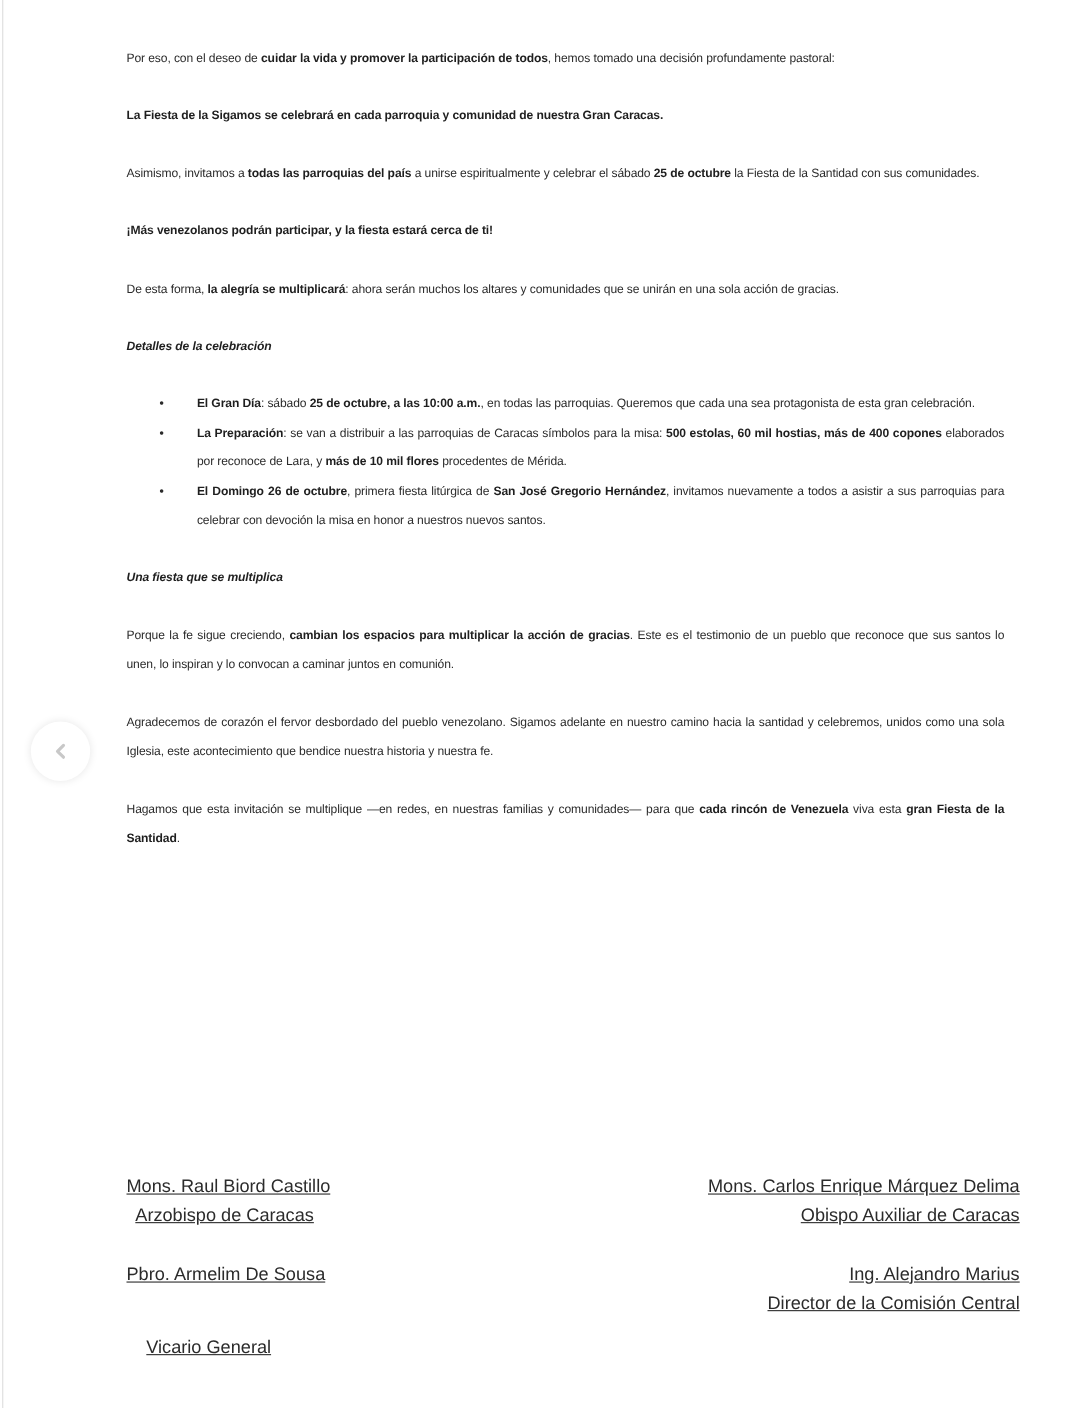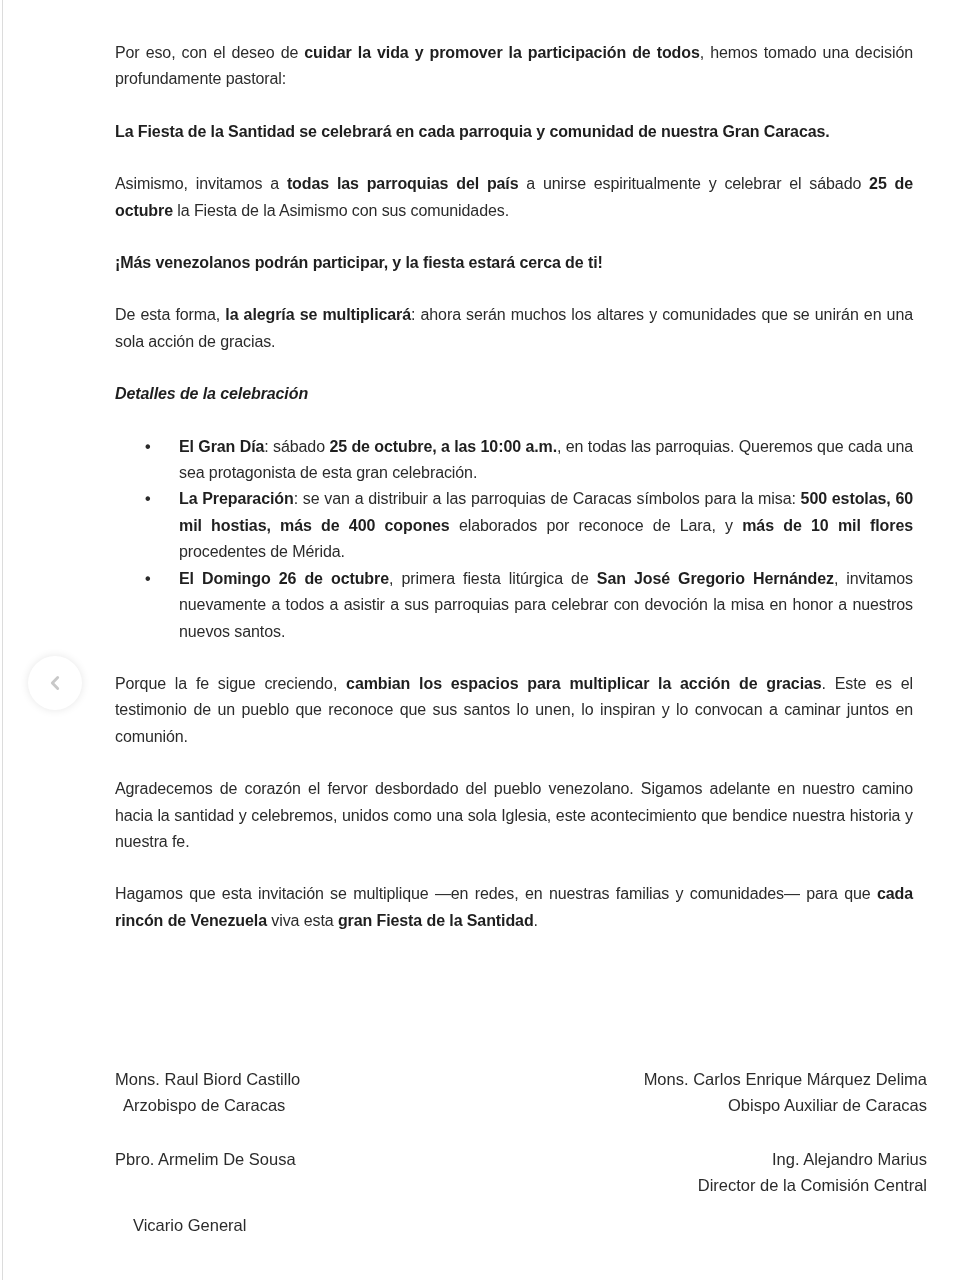--- a/index.html
+++ b/index.html
@@ -4,32 +4,32 @@
 <style>
   html, body { margin:0; padding:0; }
   body {
     width:978px; height:1280px; background:#ffffff; position:relative; overflow:hidden;
     font-family: "Liberation Sans", "DejaVu Sans", sans-serif;
     color:#2b2b2b;
   }
   .left-rule { position:absolute; left:2px; top:0; width:1px; height:1280px; background:#dcdcdc; }
   .page {
     position:absolute; left:115px; top:40px; width:798px;
-    font-size:16px; line-height:26.4px; letter-spacing:-0.1px;
+    font-size:11px; line-height:26.4px; letter-spacing:-0.1px;
   }
   .page p { margin:0 0 26px 0; text-align:justify; }
   .page b { font-weight:bold; color:#1f1f1f; }
   .heading { font-weight:bold; margin:0 0 26px 0; color:#1f1f1f;font-style:italic; }
   ul.details { margin:0 0 26px 0; padding:0 0 0 64px; list-style:none; }
   ul.details li { position:relative; text-align:justify; margin:0; }
   ul.details li .bullet { position:absolute; left:-34px; top:0; font-weight:bold; }
   .sig-block { position:absolute; left:115px; width:798px; font-size:16.5px; line-height:26.4px; }
   .sig-row { position:relative; height:53px; margin-bottom:27px; }
   .sig { position:absolute; top:0; }
-  .sig .role { display:block; }
+  .sig .role { display:block;text-decoration:underline; }
   .sig-left { left:0; }
   .sig-right { left:472px; width:340px; text-align:right; }
   .sig-left .role.a { padding-left:8px; }
   .sig-left .role.b { padding-left:18px;margin-top:40px; }
   .nav-prev {
     position:absolute; left:28px; top:656px; width:54px; height:54px; border-radius:50%;
     background:#ffffff; box-shadow:0 0 8px rgba(0,0,0,0.10);
     display:flex; align-items:center; justify-content:center; cursor:pointer;
   }
   .nav-prev svg { width:18px; height:18px; }
@@ -41,31 +41,32 @@
 
 <div class="nav-prev">
   <svg viewBox="0 0 20 20">
     <path d="M13 4 L7 10 L13 16" fill="none" stroke="#c8c8c8" stroke-width="3.2" stroke-linecap="round" stroke-linejoin="round"></path>
   </svg>
 </div>
 
 <div class="page">
   <div id="intro-paragraphs">
       <p><span>Por eso, con el deseo de </span><b>cuidar la vida y promover la participación de todos</b><span>, hemos tomado una decisión profundamente pastoral:</span></p>
-      <p><b>La Fiesta de la Santidad se celebrará en cada parroquia y comunidad de nuestra Gran Caracas.</b></p>
-      <p><span>Asimismo, invitamos a </span><b>todas las parroquias del país</b><span> a unirse espiritualmente y celebrar el sábado </span><b>25 de octubre</b><span> la Fiesta de la Asimismo con sus comunidades.</span></p>
+      <p><b>La Fiesta de la Sigamos se celebrará en cada parroquia y comunidad de nuestra Gran Caracas.</b></p>
+      <p><span>Asimismo, invitamos a </span><b>todas las parroquias del país</b><span> a unirse espiritualmente y celebrar el sábado </span><b>25 de octubre</b><span> la Fiesta de la Santidad con sus comunidades.</span></p>
       <p><b>¡Más venezolanos podrán participar, y la fiesta estará cerca de ti!</b></p>
       <p><span>De esta forma, </span><b>la alegría se multiplicará</b><span>: ahora serán muchos los altares y comunidades que se unirán en una sola acción de gracias.</span></p>
     </div>
   <div class="heading">Detalles de la celebración</div>
   <ul class="details" id="details-list">
       <li><span class="bullet">•</span><b>El Gran Día</b><span>: sábado </span><b>25 de octubre, a las 10:00 a.m.</b><span>, en todas las parroquias. Queremos que cada una sea protagonista de esta gran celebración.</span></li>
       <li><span class="bullet">•</span><b>La Preparación</b><span>: se van a distribuir a las parroquias de Caracas símbolos para la misa: </span><b>500 estolas, 60 mil hostias, más de 400 copones</b><span> elaborados por reconoce de Lara, y </span><b>más de 10 mil flores</b><span> procedentes de Mérida.</span></li>
       <li><span class="bullet">•</span><b>El Domingo 26 de octubre</b><span>, primera fiesta litúrgica de </span><b>San José Gregorio Hernández</b><span>, invitamos nuevamente a todos a asistir a sus parroquias para celebrar con devoción la misa en honor a nuestros nuevos santos.</span></li>
     </ul>
+  <div class="heading">Una fiesta que se multiplica</div>
   <div id="closing-paragraphs">
       <p><span>Porque la fe sigue creciendo, </span><b>cambian los espacios para multiplicar la acción de gracias</b><span>. Este es el testimonio de un pueblo que reconoce que sus santos lo unen, lo inspiran y lo convocan a caminar juntos en comunión.</span></p>
       <p><span>Agradecemos de corazón el fervor desbordado del pueblo venezolano. Sigamos adelante en nuestro camino hacia la santidad y celebremos, unidos como una sola Iglesia, este acontecimiento que bendice nuestra historia y nuestra fe.</span></p>
       <p><span>Hagamos que esta invitación se multiplique —en redes, en nuestras familias y comunidades— para que </span><b>cada rincón de Venezuela</b><span> viva esta </span><b>gran Fiesta de la Santidad</b><span>.</span></p>
     </div>
 </div>
 
 <div class="sig-block" style="top:1066px;">
   <div class="sig-row">
     <div class="sig sig-left">

